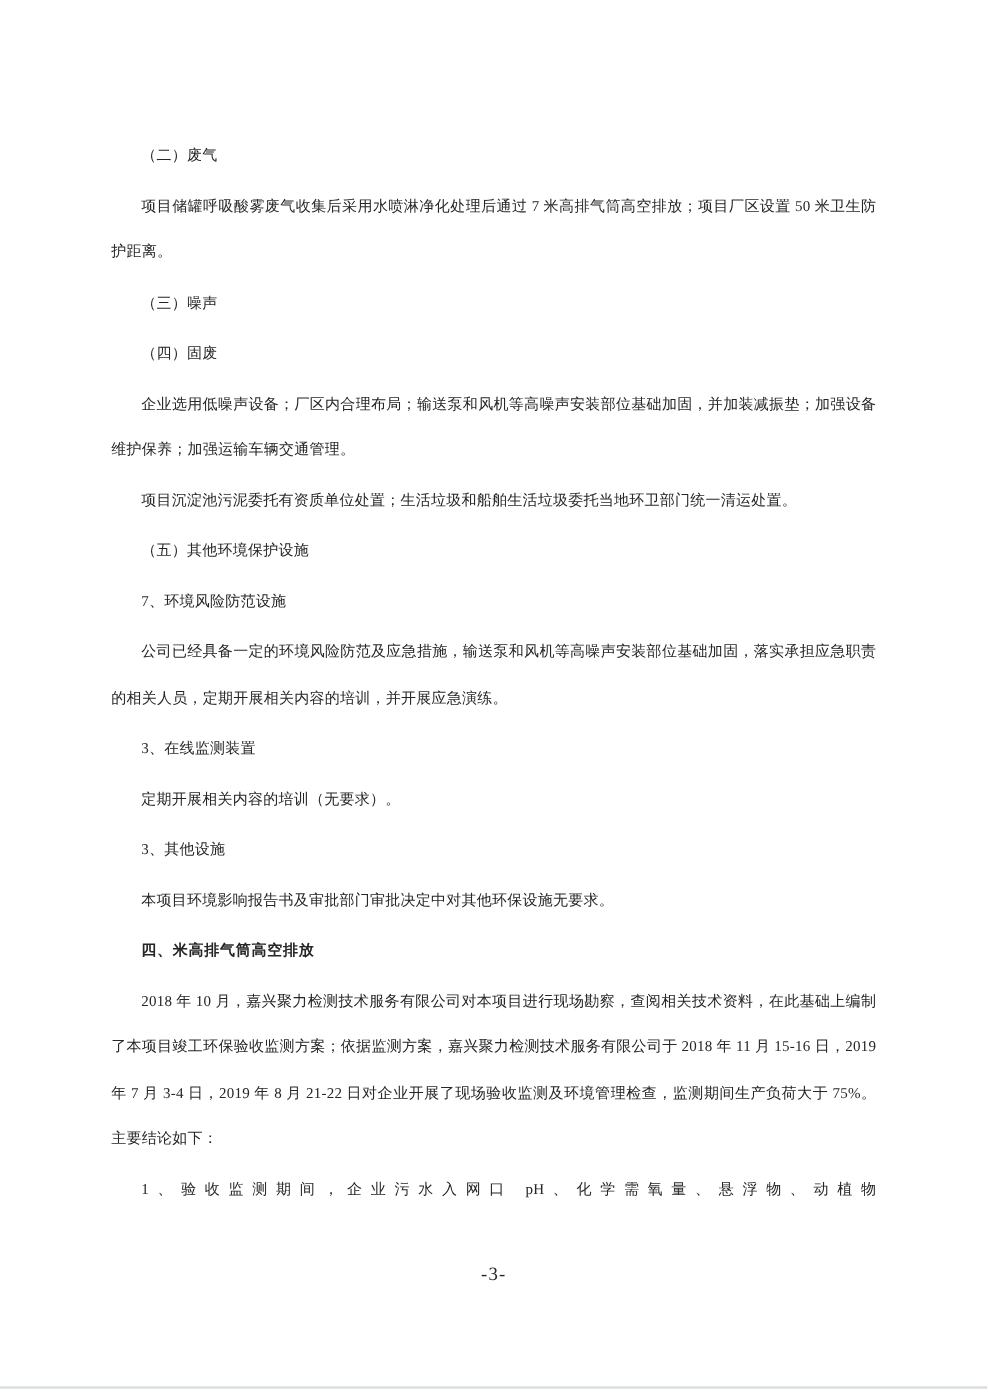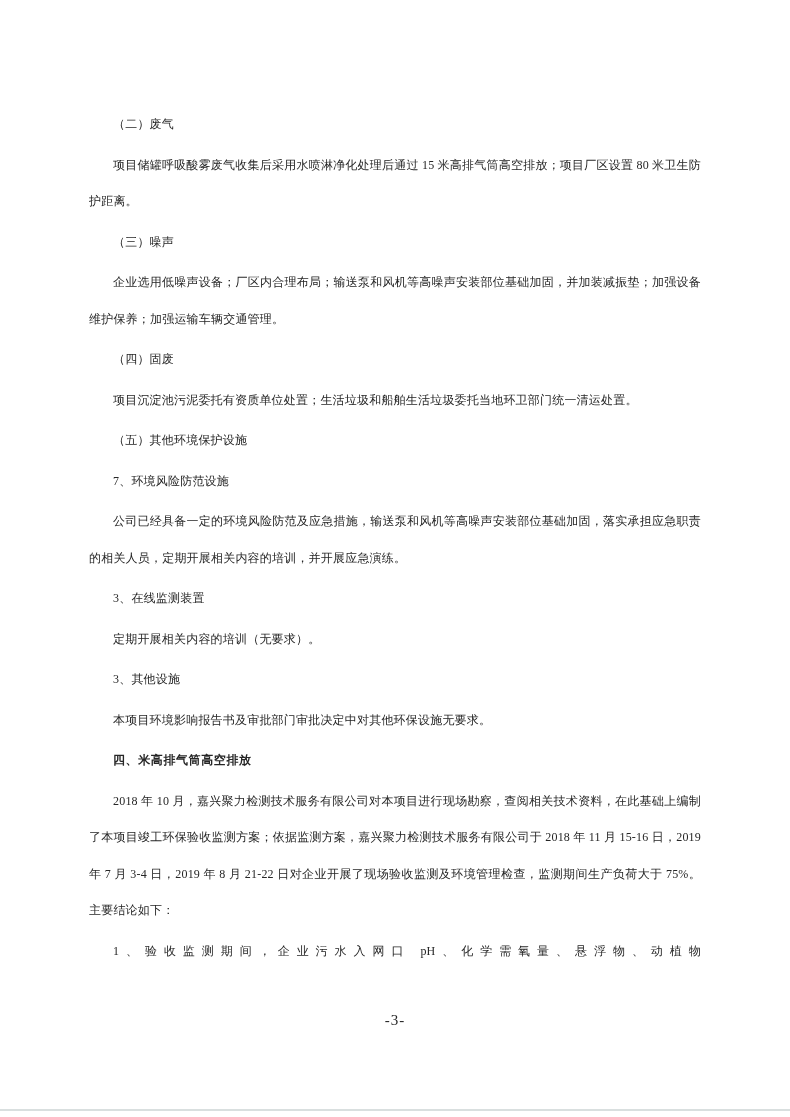--- a/index.html
+++ b/index.html
@@ -59,24 +59,24 @@
     opacity: 0.75;
   }
 </style>
 </head>
 <body>
 
 <div class="sheet">
 
   <div class="text-area">
     <p>（二）废气</p>
-    <p>项目储罐呼吸酸雾废气收集后采用水喷淋净化处理后通过 15 米高排气筒高空排放；项目厂区设置 80 米卫生防护距离。</p>
+    <p>项目储罐呼吸酸雾废气收集后采用水喷淋净化处理后通过 7 米高排气筒高空排放；项目厂区设置 50 米卫生防护距离。</p>
     <p>（三）噪声</p>
+    <p>（四）固废</p>
     <p>企业选用低噪声设备；厂区内合理布局；输送泵和风机等高噪声安装部位基础加固，并加装减振垫；加强设备维护保养；加强运输车辆交通管理。</p>
-    <p>（四）固废</p>
     <p>项目沉淀池污泥委托有资质单位处置；生活垃圾和船舶生活垃圾委托当地环卫部门统一清运处置。</p>
     <p>（五）其他环境保护设施</p>
     <p>7、环境风险防范设施</p>
     <p>公司已经具备一定的环境风险防范及应急措施，输送泵和风机等高噪声安装部位基础加固，落实承担应急职责的相关人员，定期开展相关内容的培训，并开展应急演练。</p>
     <p>3、在线监测装置</p>
     <p>定期开展相关内容的培训（无要求）。</p>
     <p>3、其他设施</p>
     <p>本项目环境影响报告书及审批部门审批决定中对其他环保设施无要求。</p>
     <p class="bold-heading">四、米高排气筒高空排放</p>
     <p>2018 年 10 月，嘉兴聚力检测技术服务有限公司对本项目进行现场勘察，查阅相关技术资料，在此基础上编制了本项目竣工环保验收监测方案；依据监测方案，嘉兴聚力检测技术服务有限公司于 2018 年 11 月 15-16 日，2019 年 7 月 3-4 日，2019 年 8 月 21-22 日对企业开展了现场验收监测及环境管理检查，监测期间生产负荷大于 75%。主要结论如下：</p>

